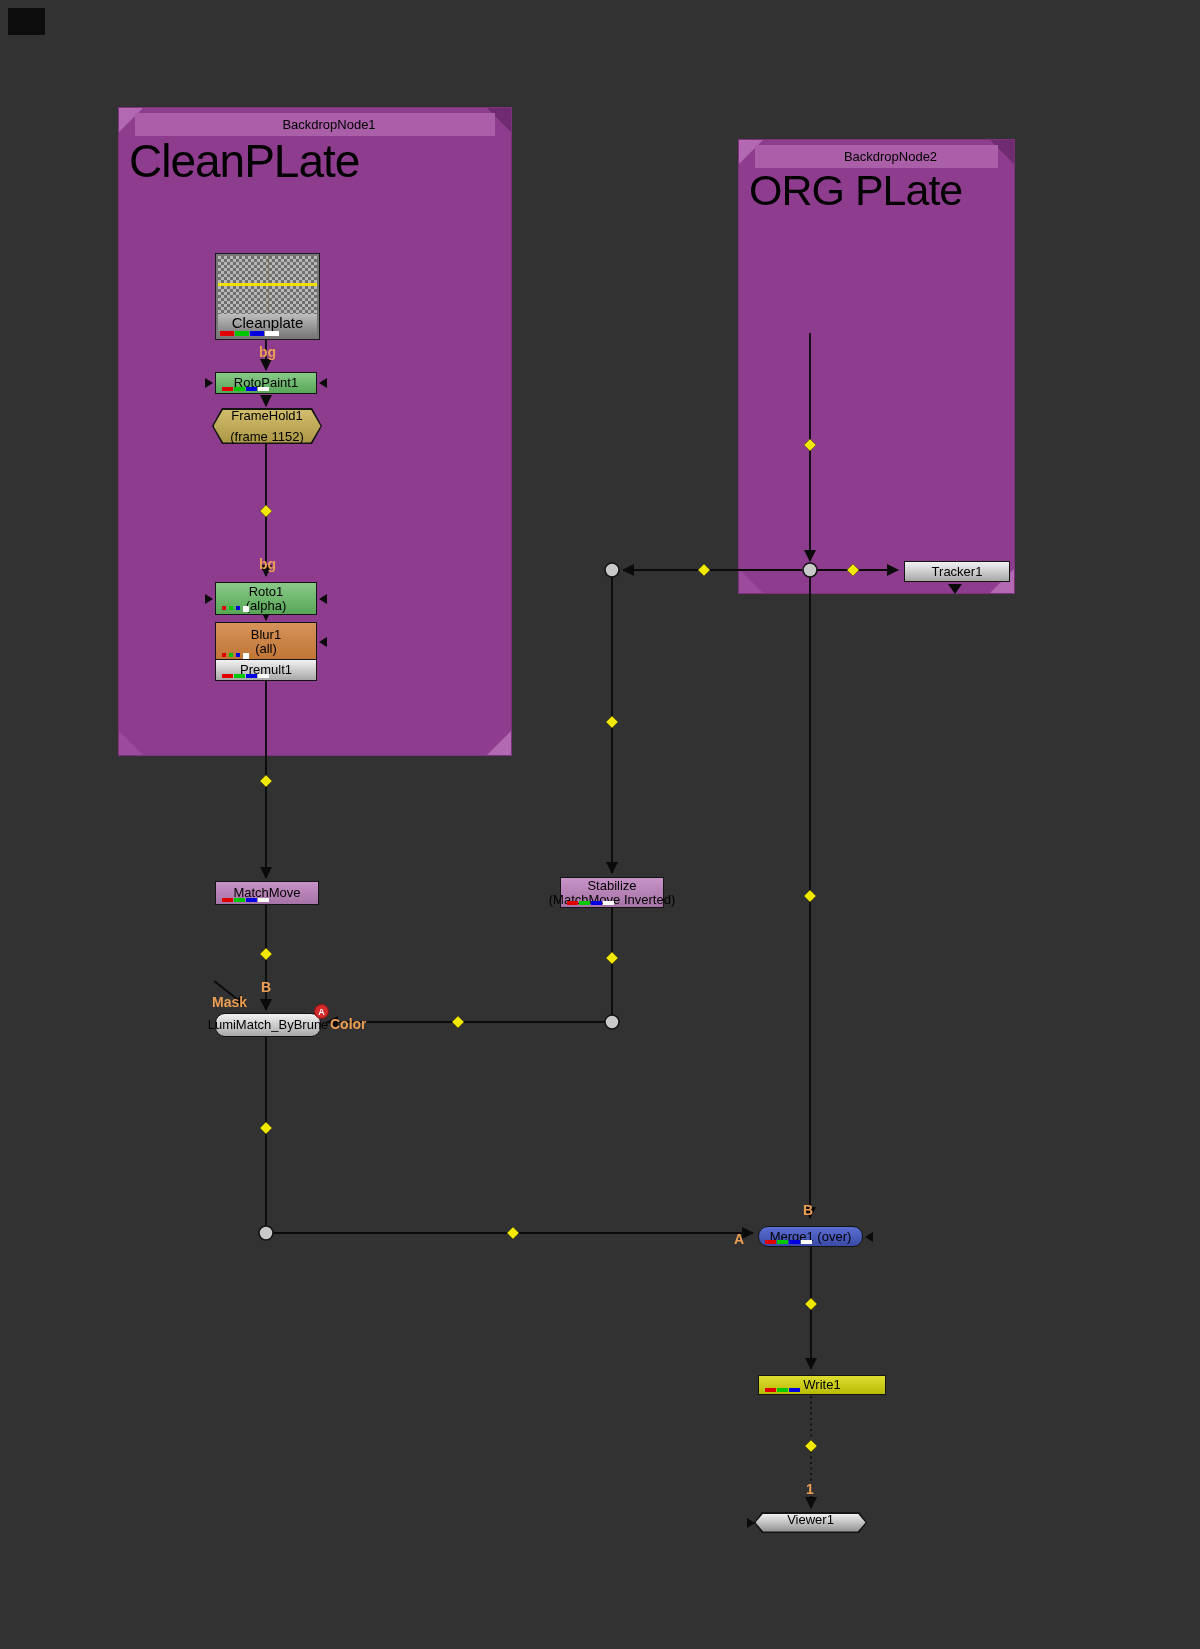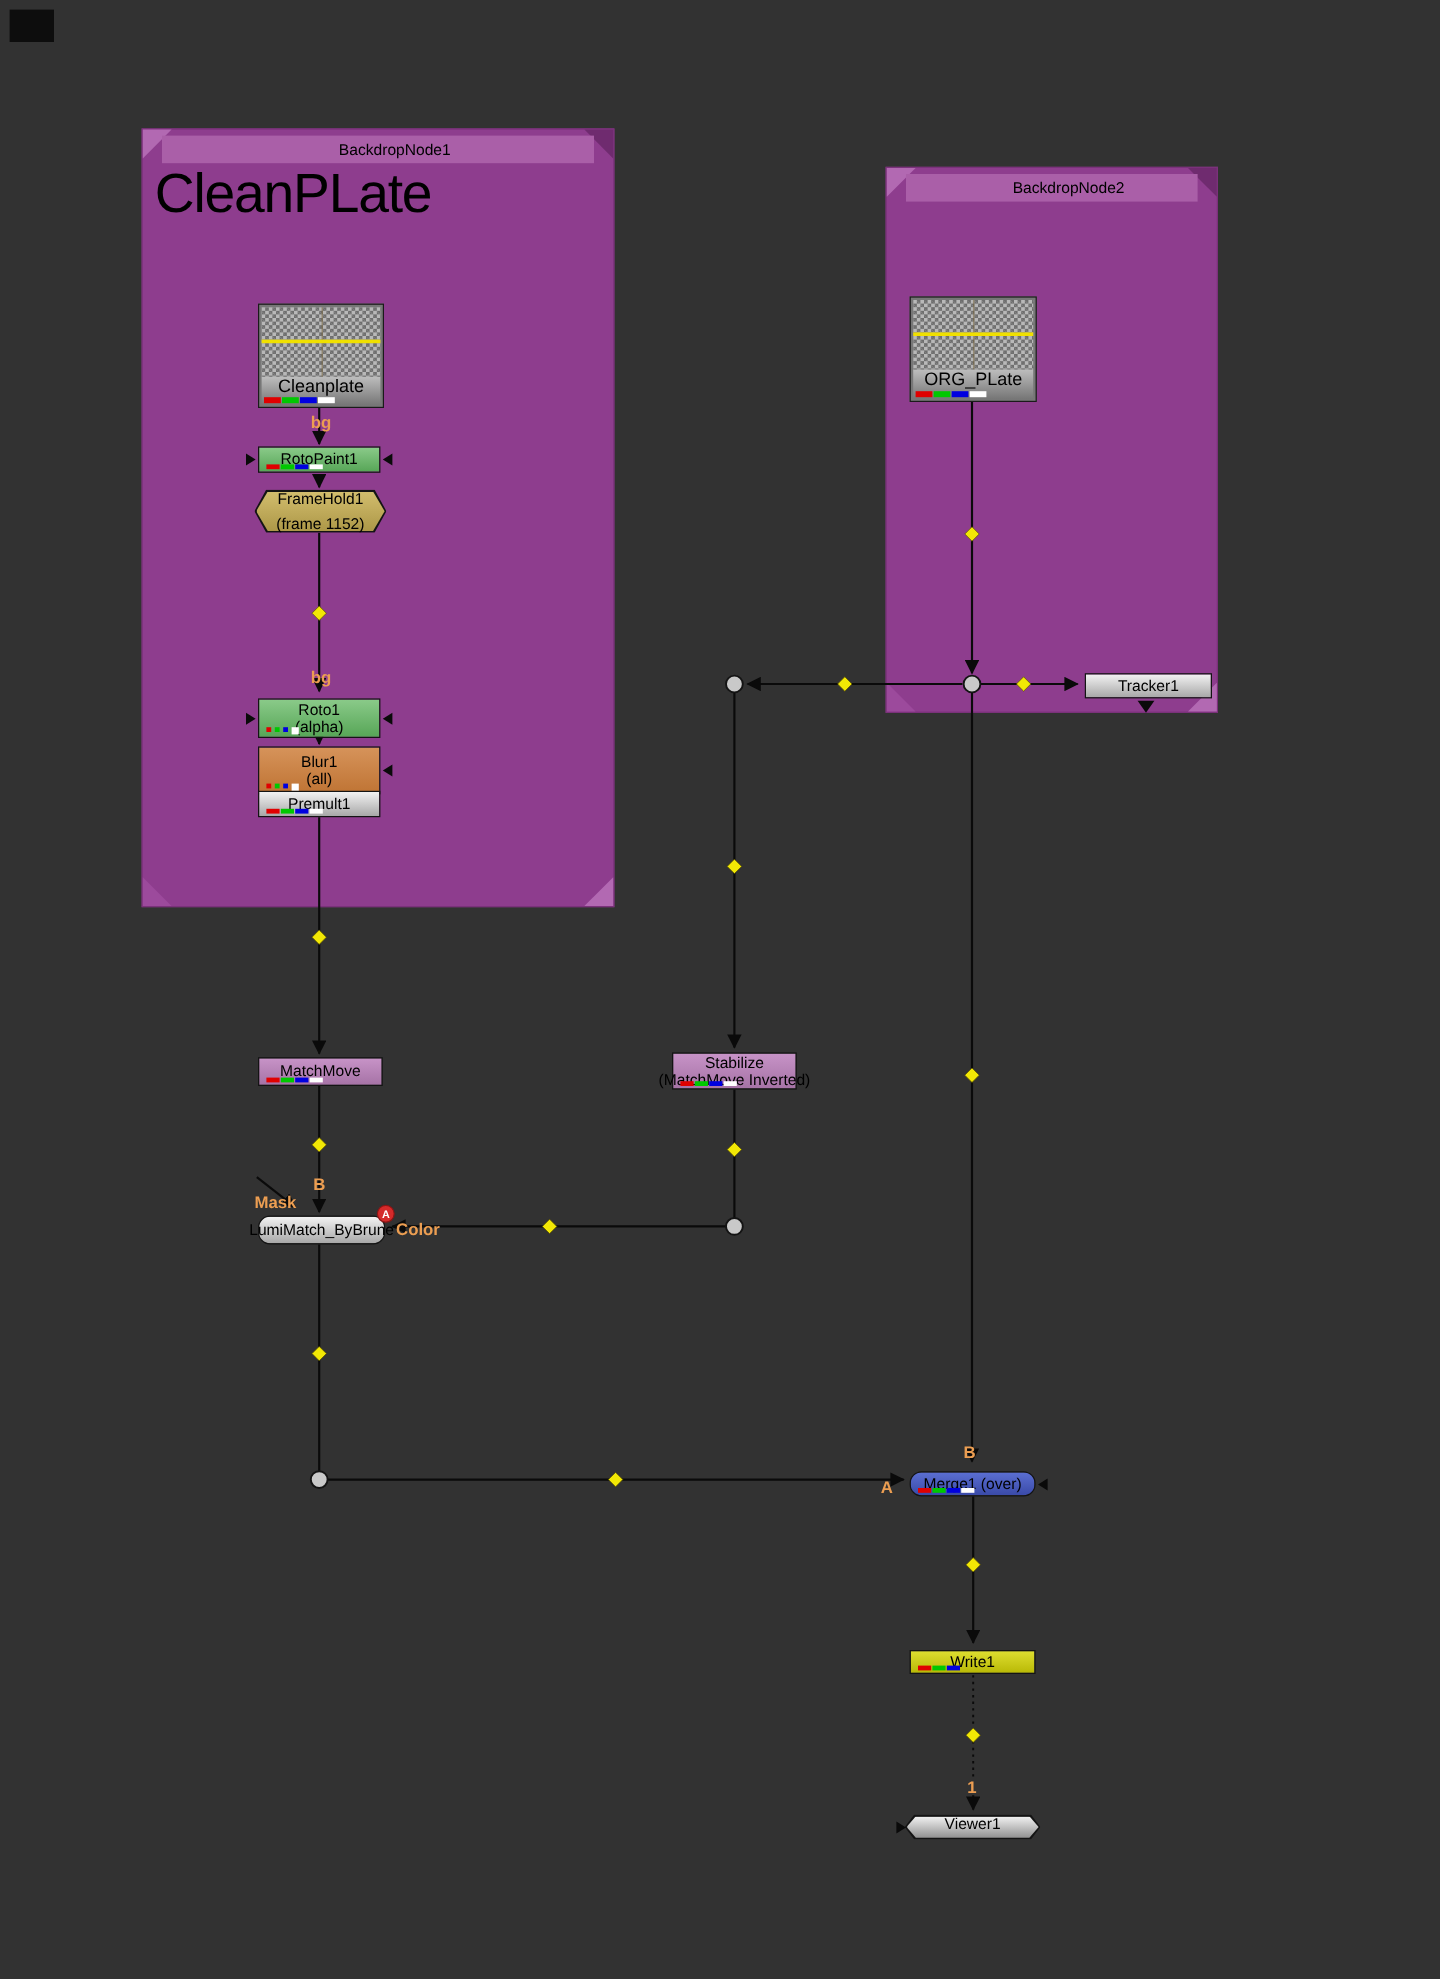--- a/index.html
+++ b/index.html
@@ -96,20 +96,21 @@
   </div>
 
   <div class="backdrop" id="bd2" style="left:738px;top:139px;width:275px;height:453px">
     <div class="bd-corner tl"></div>
     <div class="bd-corner tr"></div>
     <div class="bd-corner bl"></div>
     <div class="bd-corner br"></div>
     <div class="bd-titlebar">
       <span>BackdropNode2</span>
     </div>
+    <div class="bd-biglabel">ORG PLate</div>
   </div>
 
   <svg id="edges" width="1200" height="1649" viewBox="0 0 1200 1649">
     <defs>
       <marker id="ah" markerWidth="13" markerHeight="12" refX="11" refY="6" orient="auto" markerUnits="userSpaceOnUse">
         <path d="M0,0 L12,6 L0,12 z" fill="#0a0a0a"></path>
       </marker>
     </defs>
 
     <line class="edge" x1="266" y1="339" x2="266" y2="370" marker-end="url(#ah)"></line>
@@ -249,52 +250,37 @@
     <span>Stabilize</span>
     <span class="sub">(MatchMove Inverted)</span>
     <span class="strips">
         <i class="r"></i>
         <i class="g"></i>
         <i class="b"></i>
         <i class="w"></i>
       </span>
   </div>
 
-  <div class="readnode" style="left:758px;top:247px;width:104px;height:86px">
-    <div class="thumb">
-      <div class="vline"></div>
-      <div class="yline"></div>
-    </div>
-    <div class="readlabel">
-      <span>ORG_PLate</span>
-    </div>
-    <span class="strips bars">
-        <i class="r"></i>
-        <i class="g"></i>
-        <i class="b"></i>
-        <i class="w"></i>
-      </span>
-  </div>
 
   <div class="node silver" style="left:904px;top:561px;width:106px;height:21px">
     <span>Tracker1</span>
   </div>
 
   <div class="node blue" style="left:758px;top:1226px;width:105px;height:21px">
     <span>Merge1 (over)</span>
     <span class="strips">
         <i class="r"></i>
         <i class="g"></i>
         <i class="b"></i>
         <i class="w"></i>
       </span>
     <span class="tri right"></span>
   </div>
 
-  <div class="node yellowN" style="left:758px;top:1375px;width:105px;height:20px">
+  <div class="node yellowN" style="left:758px;top:1375px;width:128px;height:20px">
     <span>Write1</span>
     <span class="strips">
         <i class="r"></i>
         <i class="g"></i>
         <i class="b"></i>
       </span>
   </div>
 
   <div class="hexwrap vw" style="left:754px;top:1512px;width:113px;height:21px">
     <div class="hex-border"></div>

